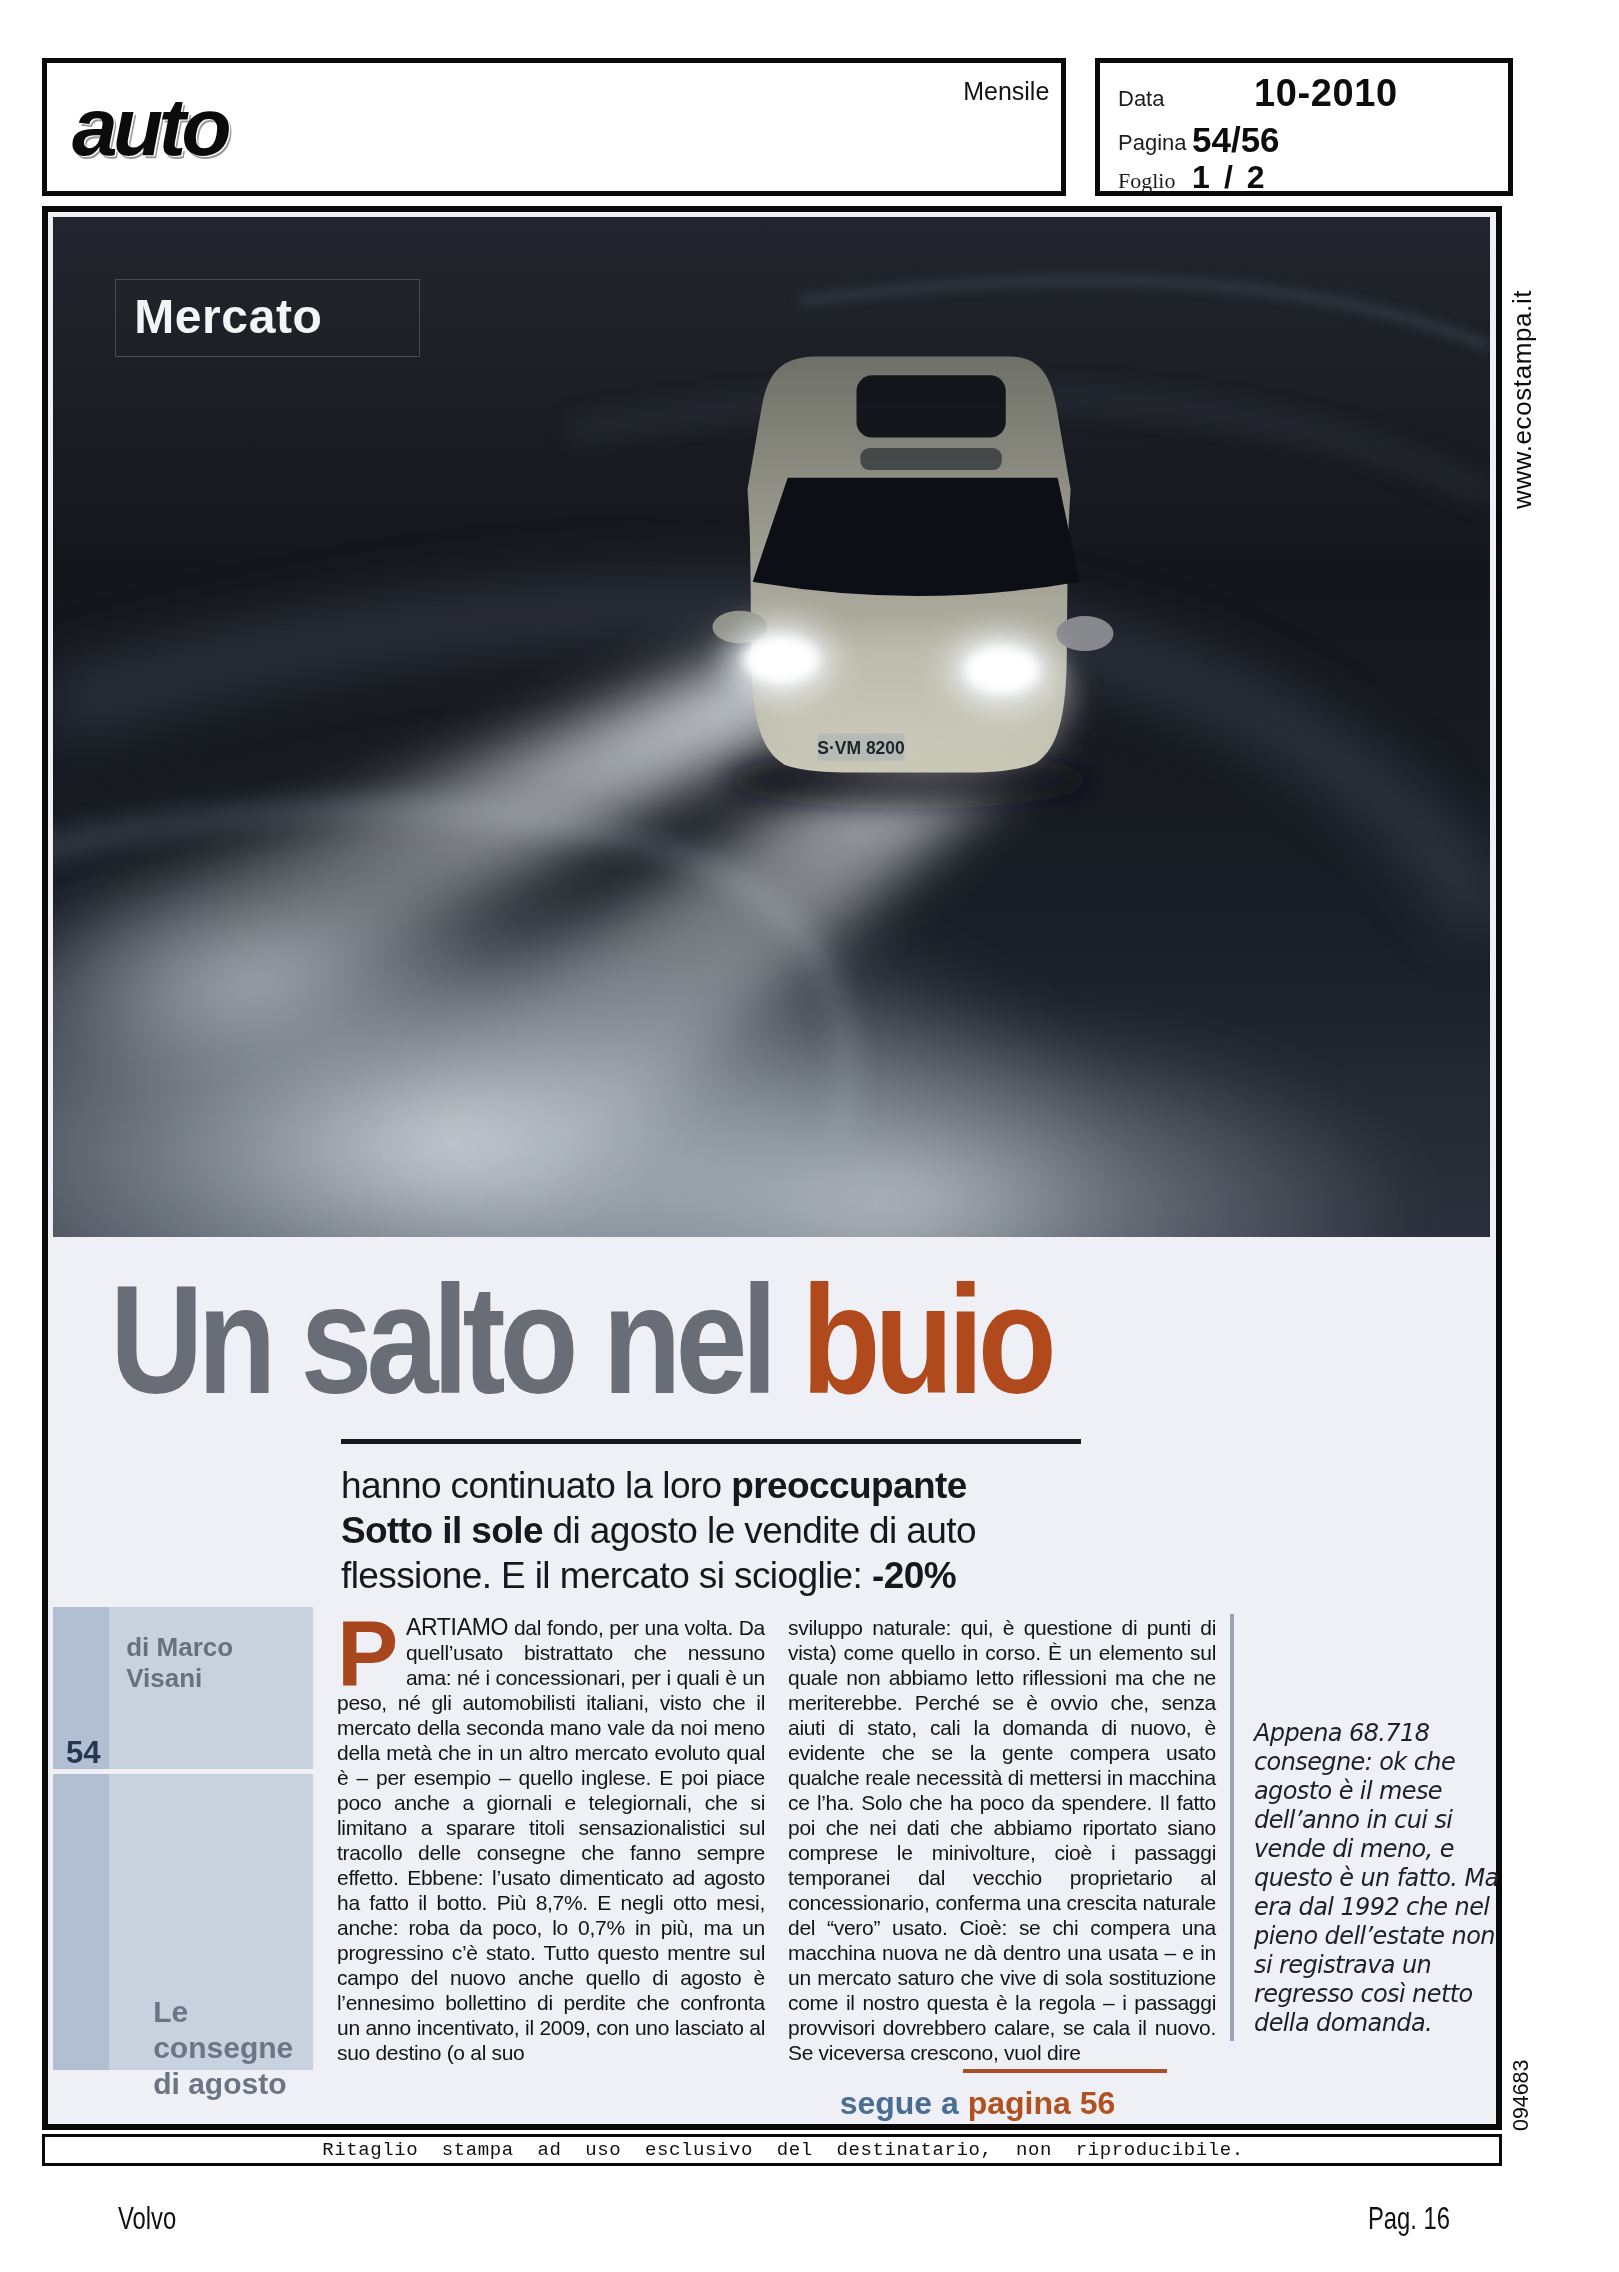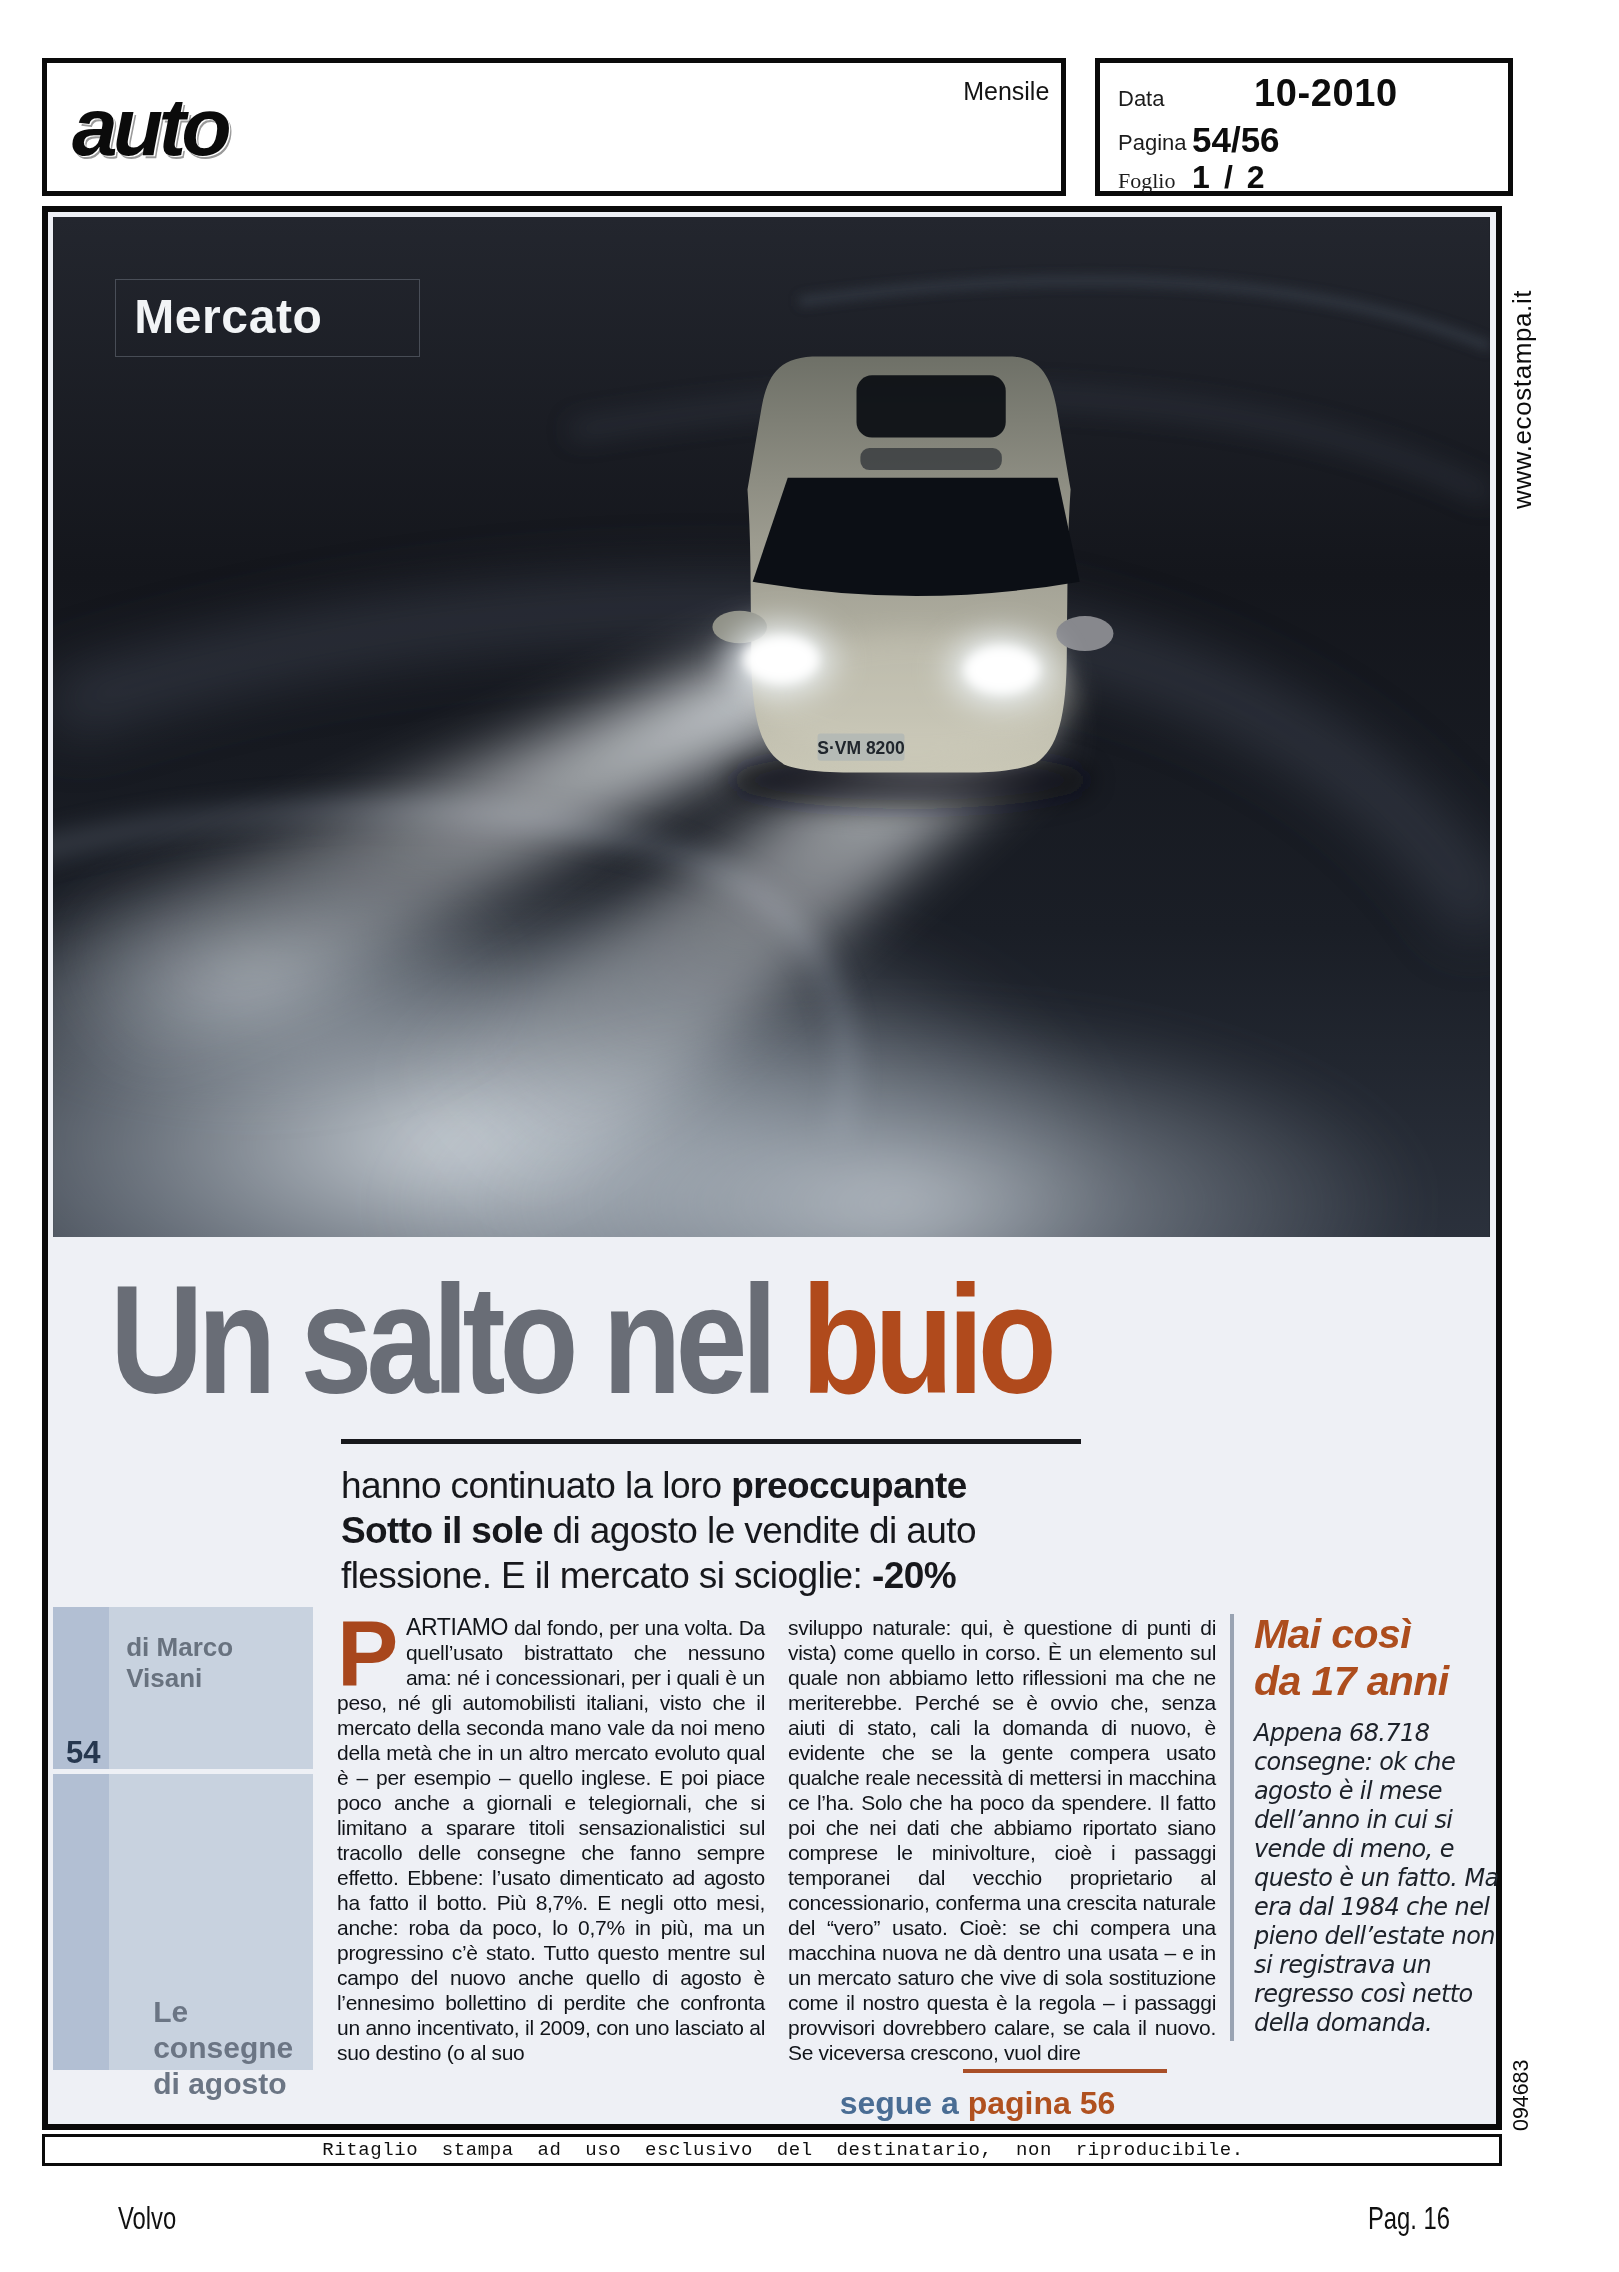--- a/index.html
+++ b/index.html
@@ -235,25 +235,21 @@
   </div>
 
   <div class="abs col col1"><span class="dropcap">P</span><span class="lead-bold">ARTIAMO</span><span> dal fondo, per una volta. Da quell’usato bistrattato che nessuno ama: né i concessionari, per i quali è un peso, né gli automobilisti italiani, visto che il mercato della seconda mano vale da noi meno della metà che in un altro mercato evoluto qual è – per esempio – quello inglese. E poi piace poco anche a giornali e telegiornali, che si limitano a sparare titoli sensazionalistici sul tracollo delle consegne che fanno sempre effetto. Ebbene: l’usato dimenticato ad agosto ha fatto il botto. Più 8,7%. E negli otto mesi, anche: roba da poco, lo 0,7% in più, ma un progressino c’è stato. Tutto questo mentre sul campo del nuovo anche quello di agosto è l’ennesimo bollettino di perdite che confronta un anno incentivato, il 2009, con uno lasciato al suo destino (o al suo</span></div>
 
   <div class="abs col col2"><span>sviluppo naturale: qui, è questione di punti di vista) come quello in corso. È un elemento sul quale non abbiamo letto riflessioni ma che ne meriterebbe. Perché se è ovvio che, senza aiuti di stato, cali la domanda di nuovo, è evidente che se la gente compera usato qualche reale necessità di mettersi in macchina ce l’ha. Solo che ha poco da spendere. Il fatto poi che nei dati che abbiamo riportato siano comprese le minivolture, cioè i passaggi temporanei dal vecchio proprietario al concessionario, conferma una crescita naturale del “vero” usato. Cioè: se chi compera una macchina nuova ne dà dentro una usata – e in un mercato saturo che vive di sola sostituzione come il nostro questa è la regola – i passaggi provvisori dovrebbero calare, se cala il nuovo. Se viceversa crescono, vuol dire</span></div>
 
   <div class="abs cont-rule"></div>
   <div class="abs cont"><span class="cont-pre">segue a </span><span class="cont-accent">pagina 56</span></div>
 
   <div class="abs sidebar-line"></div>
-  <div class="abs sidebar-title">
-    <div>Mai così</div>
-    <div>da 17 anni</div>
-  </div>
-  <div class="abs sidebar-body">Appena 68.718 consegne: ok che agosto è il mese dell’anno in cui si vende di meno, e questo è un fatto. Ma era dal 1984 che nel pieno dell’estate non si registrava un regresso così netto della domanda.</div>
+  <div class="abs sidebar-body">Appena 68.718 consegne: ok che agosto è il mese dell’anno in cui si vende di meno, e questo è un fatto. Ma era dal 1992 che nel pieno dell’estate non si registrava un regresso così netto della domanda.</div>
 
 </div>
 
 <div class="abs ritaglio">Ritaglio stampa ad uso esclusivo del destinatario, non riproducibile.</div>
 
 <div class="abs footer-left">Volvo</div>
 <div class="abs footer-right">Pag. 16</div>
 
 <div class="abs wm-site">www.ecostampa.it</div>
 <div class="abs wm-code">094683</div>

